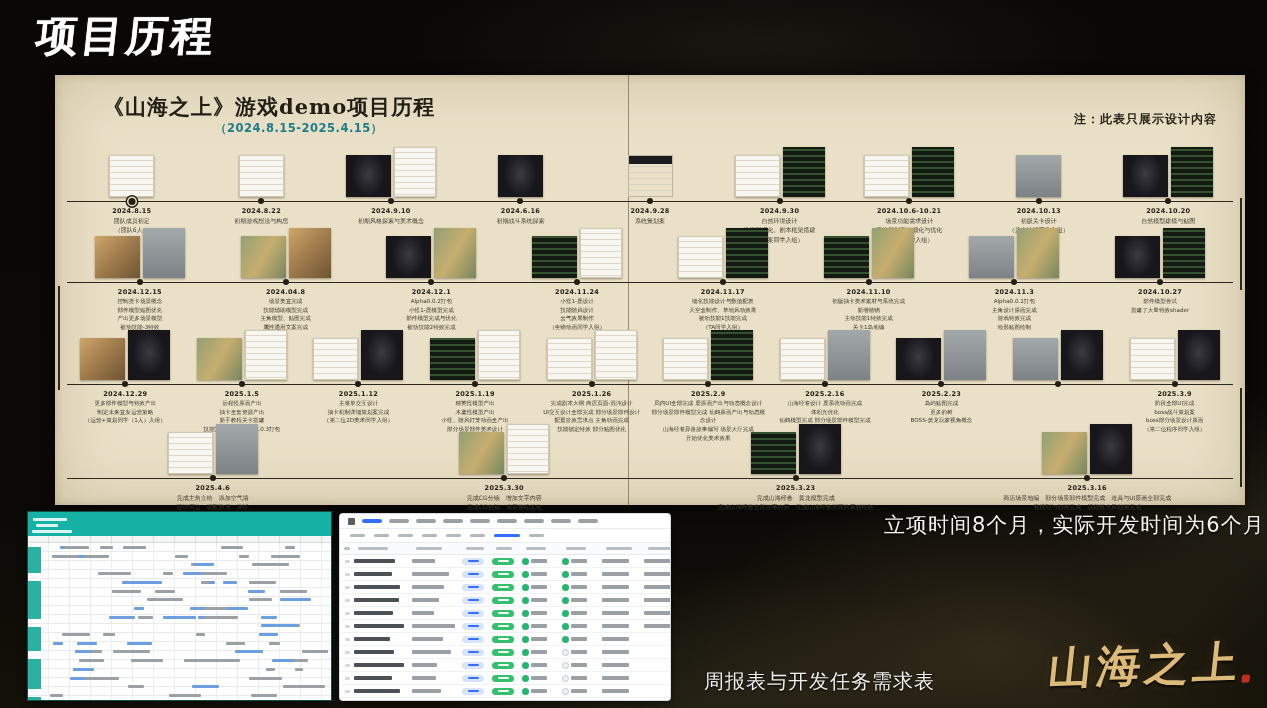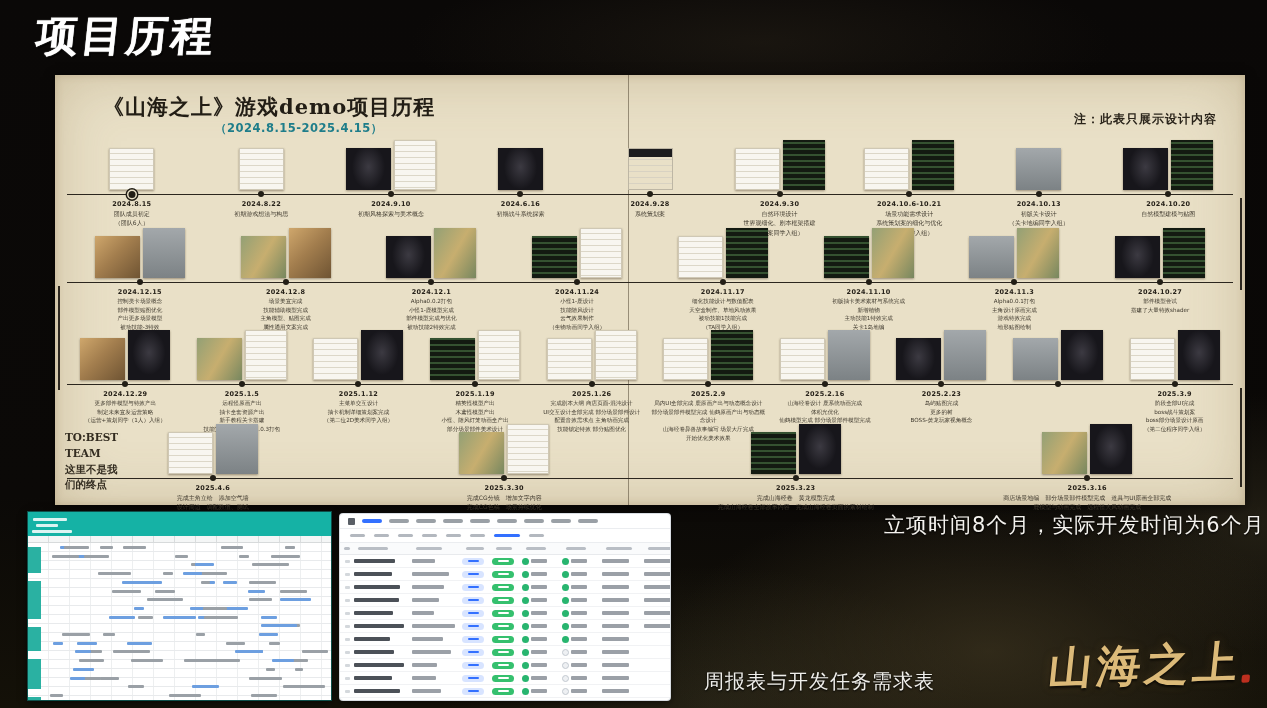--- a/index.html
+++ b/index.html
@@ -132,30 +132,26 @@
 </style>
 </head>
 <body>
 
 <div class="slide-title">项目历程</div>
 
 <div class="poster">
   <div class="poster-title">《山海之上》游戏demo项目历程</div>
   <div class="poster-subtitle">（2024.8.15-2025.4.15）</div>
   <div class="poster-note">注：此表只展示设计内容</div>
-  <div class="poster-footer">TO:BEST
-TEAM
-这里不是我
-们的终点</div>
   <div class="center-divider"></div>
   <div class="edge-connector ec-right-1"></div>
   <div class="edge-connector ec-left-1"></div>
   <div class="edge-connector ec-right-2"></div>
   <div id="rows">
-      <div class="t-row r1" style="top: 63px;">
+      <div class="t-row r1" style="top: 70px;">
         <div class="ms">
           <div class="strip" style="height: 56px;">
             <div class="tb doc"></div>
           </div>
           <div class="axis">
             <div class="dot start"></div>
           </div>
           <div class="cap">
             <span class="d">2024.8.15</span>
             <div>团队成员初定</div>
@@ -287,21 +283,21 @@
         </div>
         <div class="ms">
           <div class="strip" style="height: 56px;">
             <div class="tb paint"></div>
             <div class="tb art"></div>
           </div>
           <div class="axis">
             <div class="dot"></div>
           </div>
           <div class="cap">
-            <span class="d">2024.12.8</span>
+            <span class="d">2024.04.8</span>
             <div>场景美宣完成</div>
             <div>技能辅助模型完成</div>
             <div>主角模型、贴图完成</div>
             <div>属性通用文案完成</div>
           </div>
         </div>
         <div class="ms">
           <div class="strip" style="height: 56px;">
             <div class="tb dark"></div>
             <div class="tb paint"></div>

